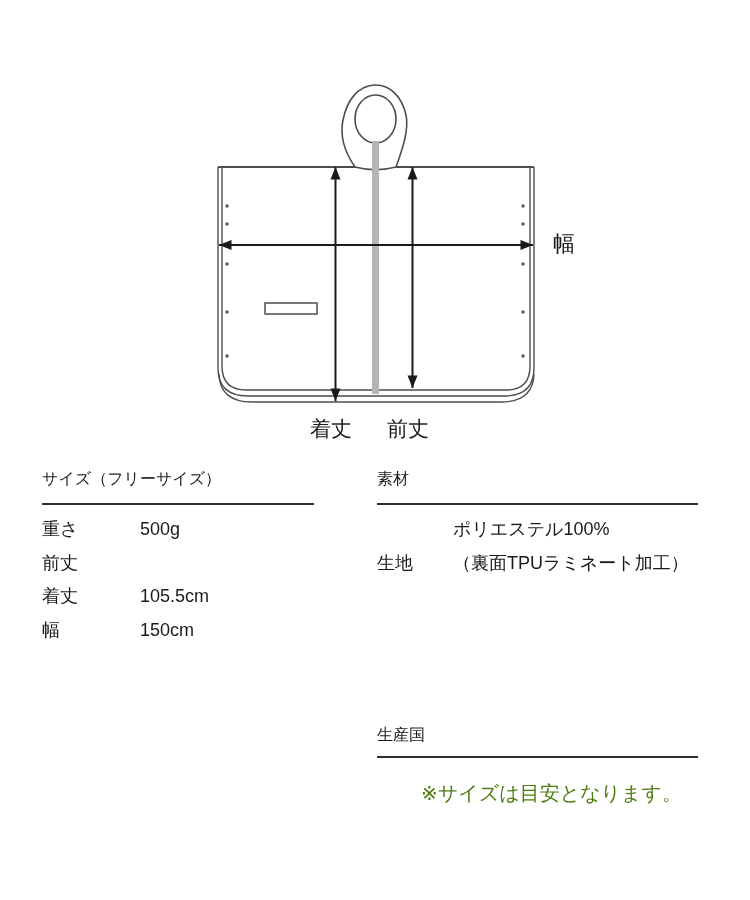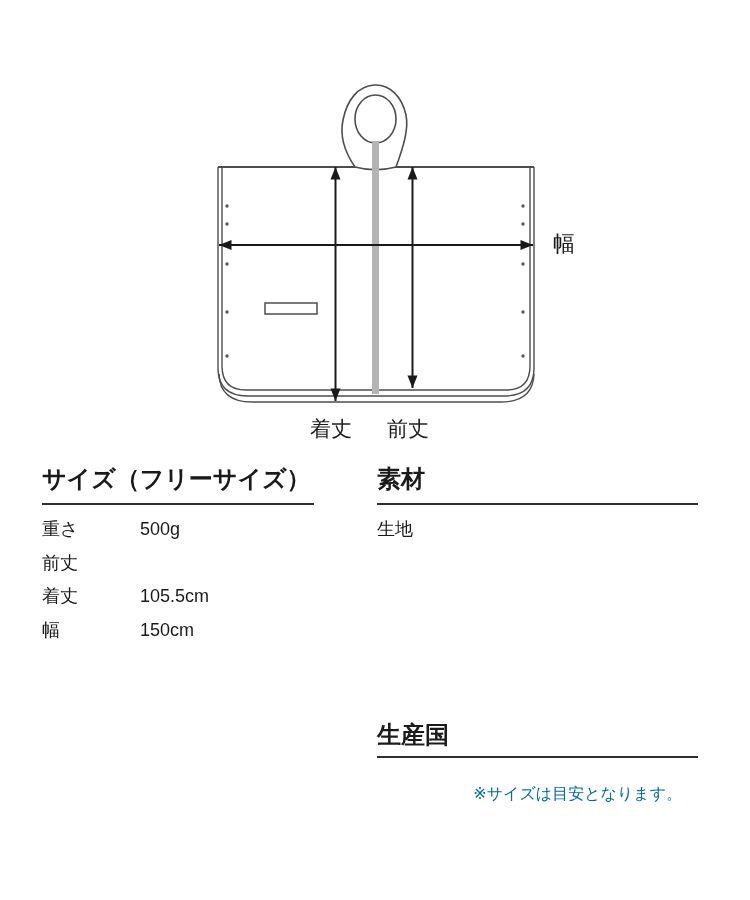--- a/index.html
+++ b/index.html
@@ -20,23 +20,23 @@
     line-height: 26px;
     color: #1a1a1a;
     white-space: nowrap;
   }
   #lbl-width  { left: 553px; top: 231px; font-size: 22px; }
   #lbl-back   { left: 310px; top: 416px; }
   #lbl-front  { left: 387px; top: 416px; }
 
   .spec-section { position: absolute; }
   .spec-section h2 {
-    font-size: 24px;
+    font-size: 16px;
     line-height: 24px;
-    font-weight: bold;
+    font-weight: normal;
     color: #1a1a1a;
     white-space: nowrap;
   }
   .rule { height: 2px; background: #2e2e2e; margin-top: 12px; }
   .rule.tight { margin-top: 9px; }
   .rows { margin-top: 8px; }
   .row { display: flex; font-size: 18px; line-height: 33.5px; align-items: flex-end; }
   .row .lab { width: 98px; flex: 0 0 98px; }
   .row .val { flex: 1; }
   .col-right .row .lab { width: 76px; flex: 0 0 76px; }
@@ -44,24 +44,24 @@
 
   #sec-size     { left: 42px;  top: 467px; width: 272px; }
   #sec-case     { left: 42px;  top: 675px; width: 272px; }
   #sec-material { left: 377px; top: 467px; width: 321px; }
   #sec-origin   { left: 377px; top: 675px; width: 321px; margin-top: 48px; }
 
   .footnote {
     position: absolute;
     right: 68px;
     top: 783px;
-    font-size: 16px;
+    font-size: 20px;
     line-height: 21px;
     text-align: right;
-    color: #0369a1;
+    color: #4d7c0f;
     white-space: nowrap;
   }
 </style>
 </head>
 <body>
 
 <div class="canvas">
 
   <svg class="diagram-svg" width="750" height="460" viewBox="0 0 750 460">
     <defs>
@@ -145,20 +145,25 @@
     </div>
   </section>
 
 
   <section class="spec-section col-right" id="sec-material">
     <h2>素材</h2>
     <div class="rule"></div>
     <div class="rows">
       <div class="row">
         <span class="lab">生地</span>
+        <span class="val">
+          <span>ポリエステル100%</span>
+          <br>
+          <span class="val-note">（裏面TPUラミネート加工）</span>
+        </span>
       </div>
     </div>
   </section>
 
   <section class="spec-section col-right" id="sec-origin">
     <h2>生産国</h2>
     <div class="rule tight"></div>
   </section>
 
   <div class="footnote">※サイズは目安となります。</div>

